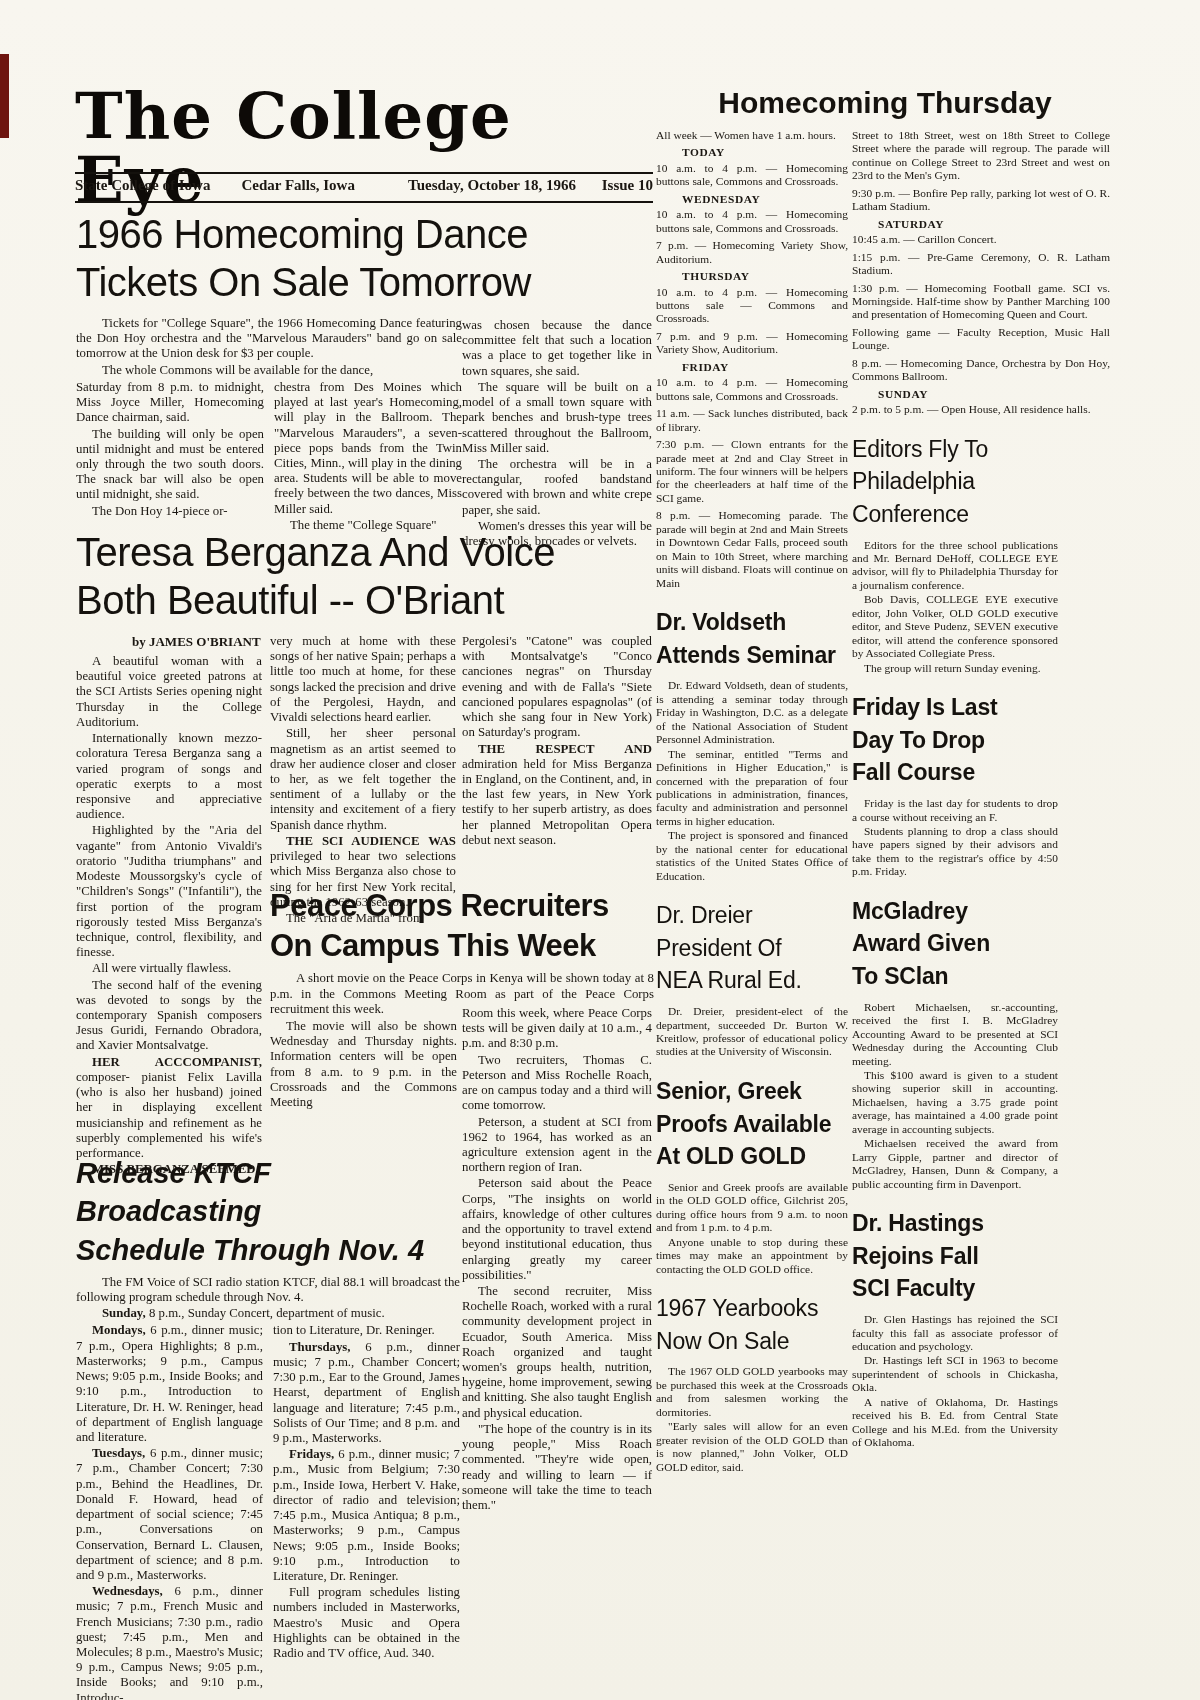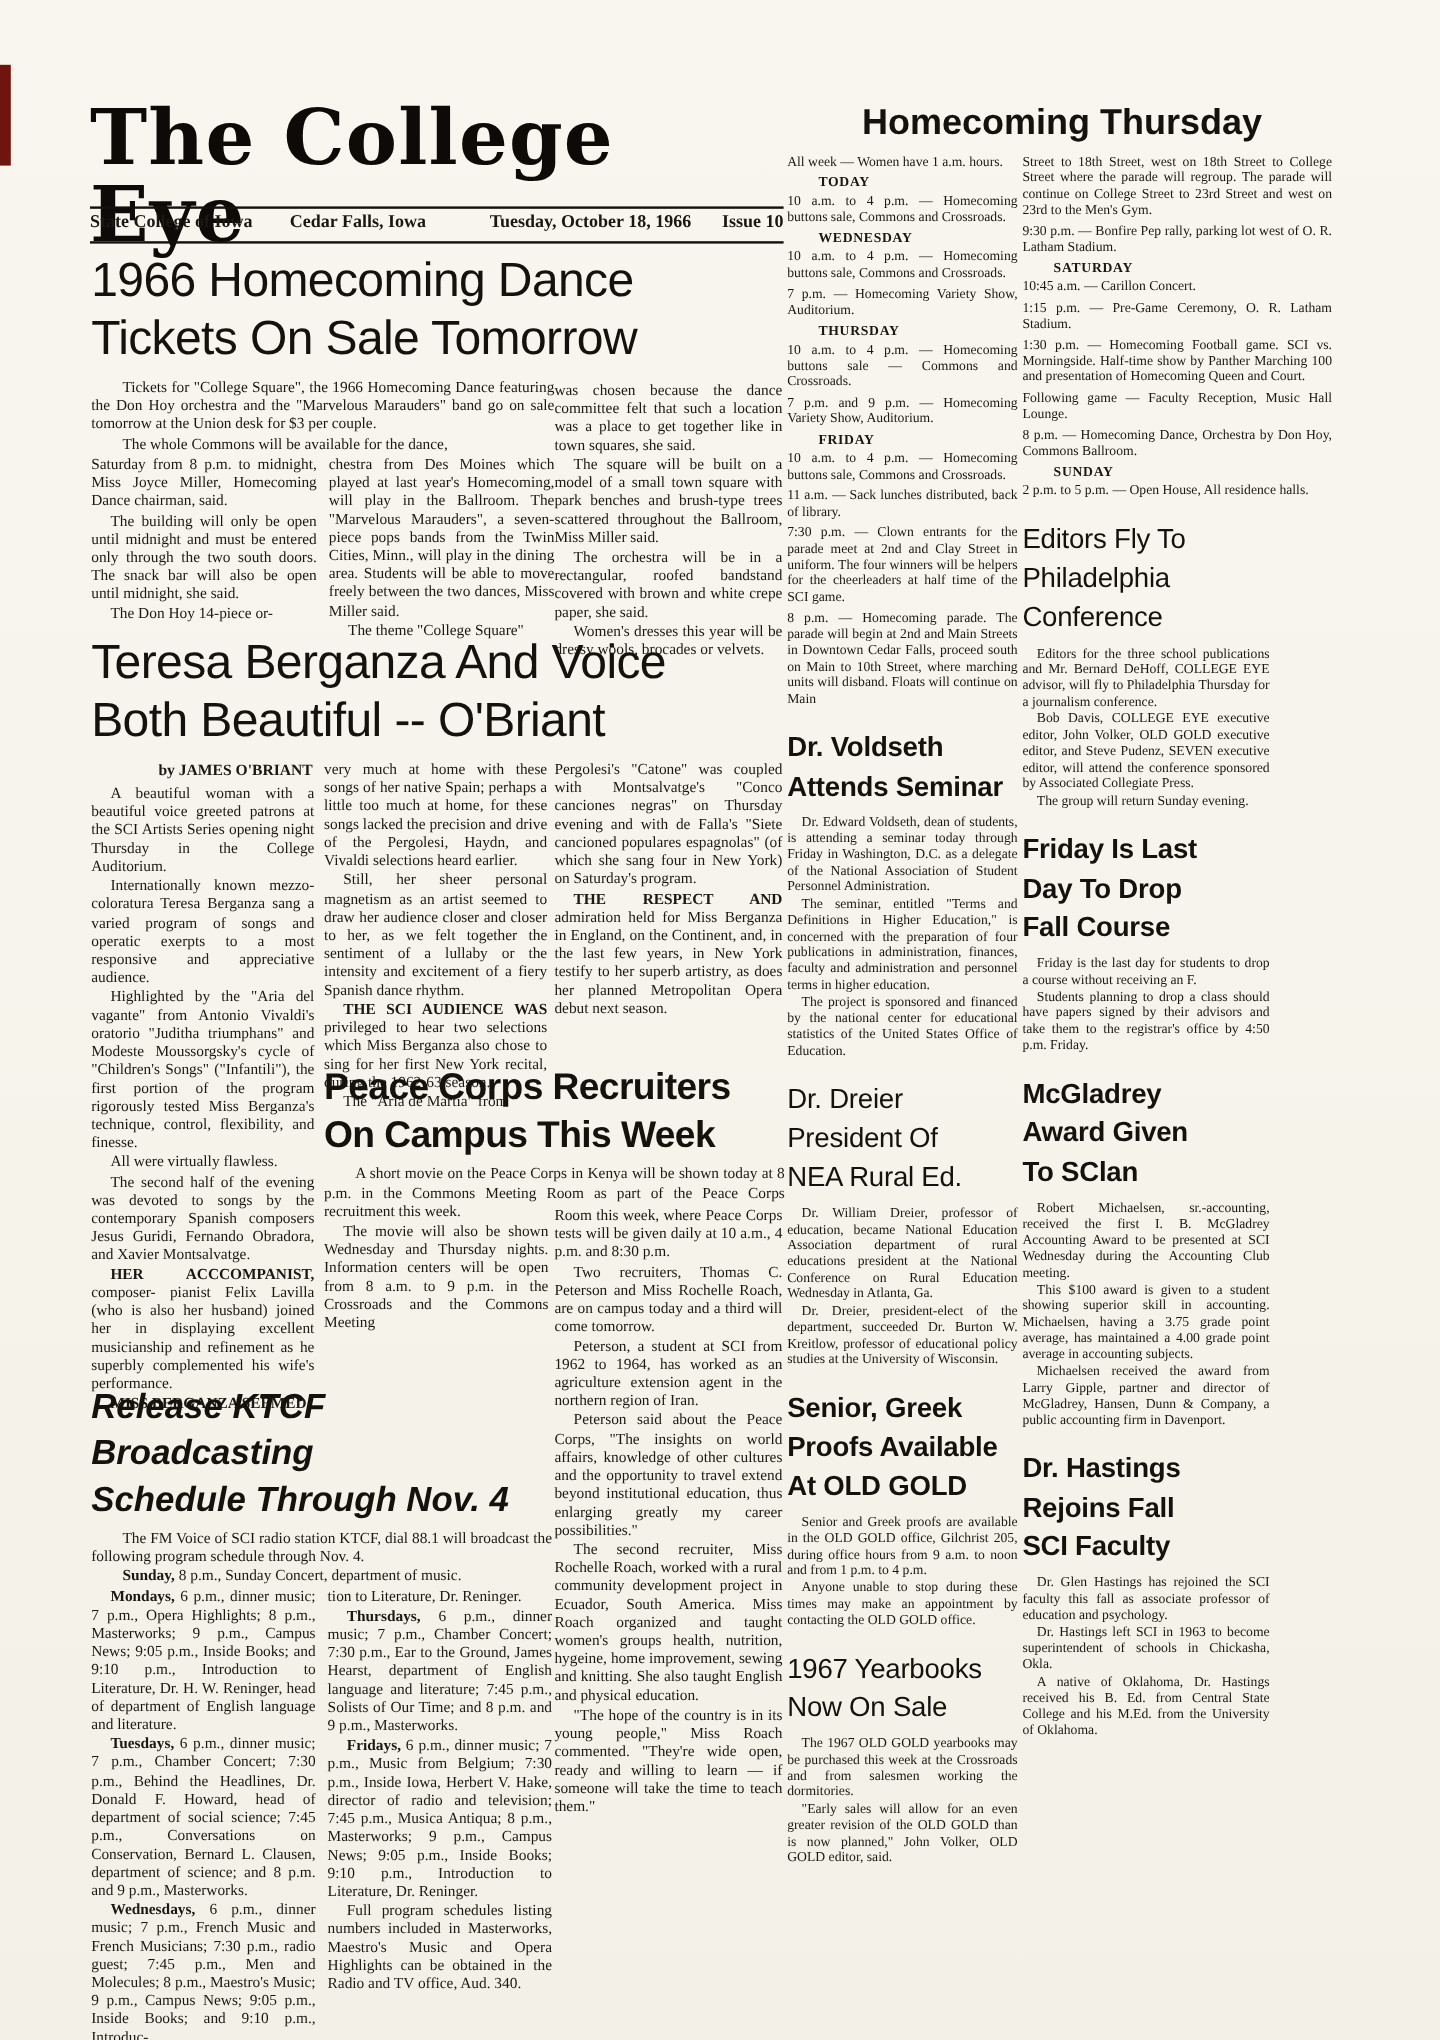--- a/index.html
+++ b/index.html
@@ -173,21 +173,20 @@
           <p>Dr. Edward Voldseth, dean of students, is attending a seminar today through Friday in Washington, D.C. as a delegate of the National Association of Student Personnel Administration.</p>
           <p>The seminar, entitled "Terms and Definitions in Higher Education," is concerned with the preparation of four publications in administration, finances, faculty and administration and personnel terms in higher education.</p>
           <p>The project is sponsored and financed by the national center for educational statistics of the United States Office of Education.</p>
         </div>
     </section>
     <section>
       <h2 class="head head-r light">Dr. Dreier
 President Of
 NEA Rural Ed.</h2>
       <div class="body-r article-r">
-          <p>Dr. William Dreier, professor of education, became National Education Association department of rural educations president at the National Conference on Rural Education Wednesday in Atlanta, Ga.</p>
           <p>Dr. Dreier, president-elect of the department, succeeded Dr. Burton W. Kreitlow, professor of educational policy studies at the University of Wisconsin.</p>
         </div>
     </section>
     <section>
       <h2 class="head head-r">Senior, Greek
 Proofs Available
 At OLD GOLD</h2>
       <div class="body-r article-r">
           <p>Senior and Greek proofs are available in the OLD GOLD office, Gilchrist 205, during office hours from 9 a.m. to noon and from 1 p.m. to 4 p.m.</p>
           <p>Anyone unable to stop during these times may make an appointment by contacting the OLD GOLD office.</p>

